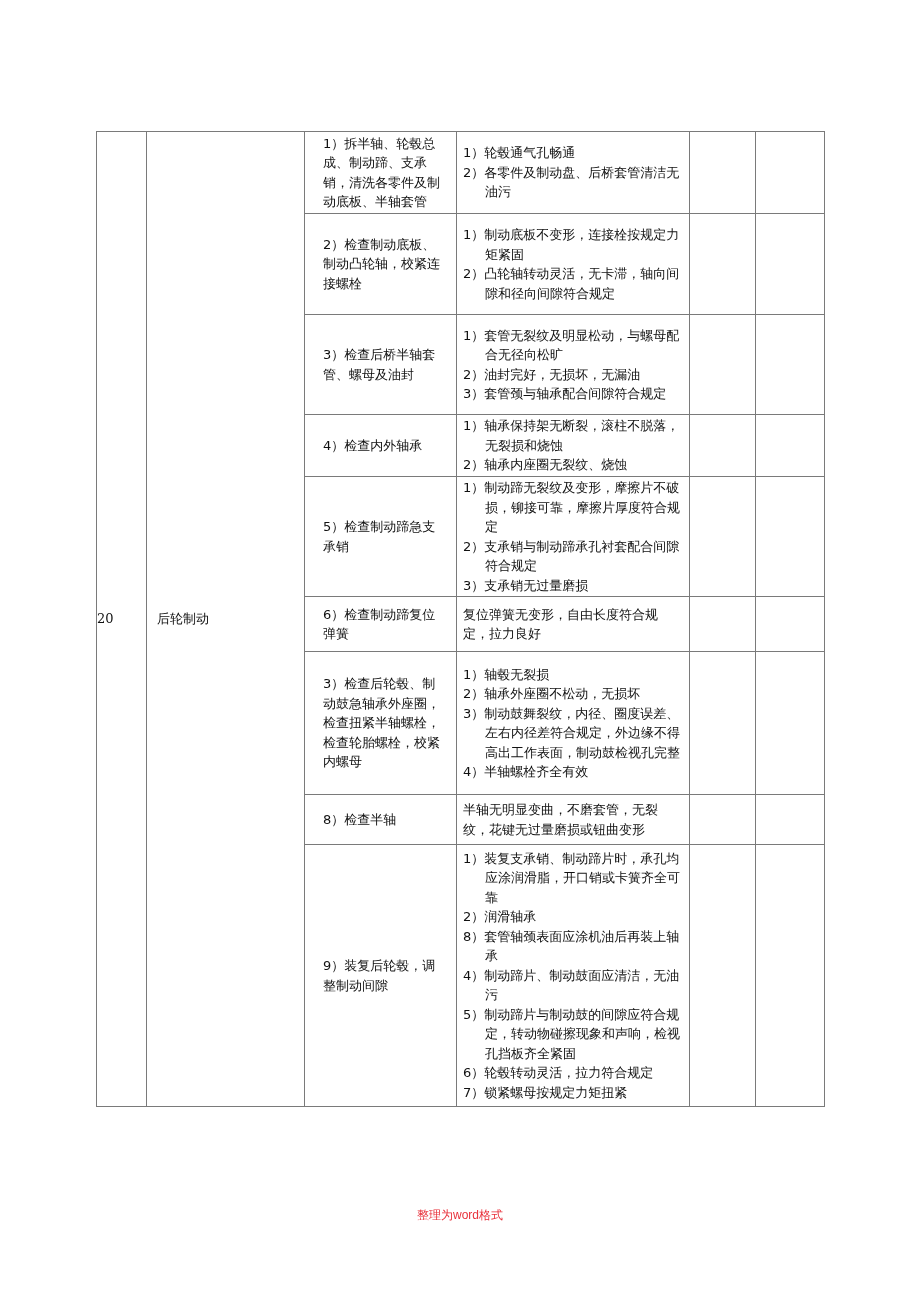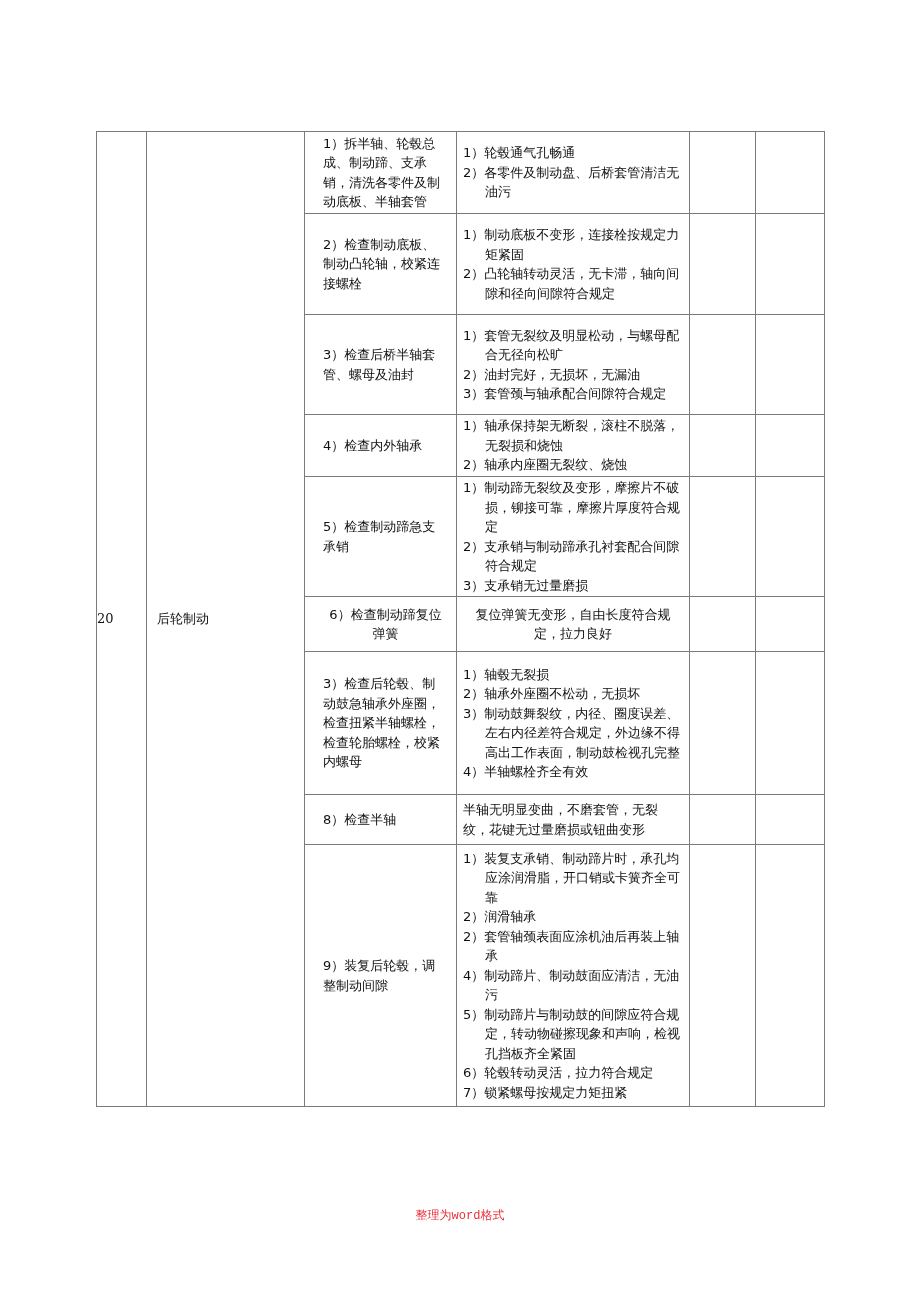--- a/index.html
+++ b/index.html
@@ -8,21 +8,21 @@
   .grid { position: absolute; left: 96px; top: 131px; }
   table { border-collapse: collapse; table-layout: fixed; }
   td { border: 1px solid #7a7a7a; padding: 0; vertical-align: middle; font-size: 13px; line-height: 19.5px; }
   td.num { text-align: left; font-family: "DejaVu Serif", "Liberation Serif", serif; }
   td.name { padding-left: 10px; }
   td.step { padding: 0 8px 0 18px; }
   td.req { padding: 0 6px 0 6px; }
   .req-line { display: block; }
   .req-line.hang { padding-left: 1.7em; text-indent: -1.7em; }
   .footer { position: absolute; left: 0; width: 920px; top: 1207px; text-align: center;
-            color: #e8303a; font-size: 12px; font-family: Liberation Mono, monospace; }
+            color: #e8303a; font-size: 12px; font-family: Liberation Sans, sans-serif; }
 </style>
 </head>
 <body>
 
 <div class="grid">
   <table>
     <colgroup>
       <col style="width:50px">
         <col style="width:158px">
         <col style="width:152px">
@@ -73,21 +73,21 @@
         <tr style="height: 120px;">
           <td class="step">5）检查制动蹄急支承销</td>
           <td class="req">
             <span class="req-line hang">1）制动蹄无裂纹及变形，摩擦片不破损，铆接可靠，摩擦片厚度符合规定</span>
             <span class="req-line hang">2）支承销与制动蹄承孔衬套配合间隙符合规定</span>
             <span class="req-line hang">3）支承销无过量磨损</span>
           </td>
           <td></td>
           <td></td>
         </tr>
-        <tr style="height: 55px; text-align: center;">
+        <tr style="height: 55px;">
           <td class="step">6）检查制动蹄复位弹簧</td>
           <td class="req">
             <span class="req-line">复位弹簧无变形，自由长度符合规定，拉力良好</span>
           </td>
           <td></td>
           <td></td>
         </tr>
         <tr style="height: 143px;">
           <td class="step">3）检查后轮毂、制动鼓急轴承外座圈，检查扭紧半轴螺栓，检查轮胎螺栓，校紧内螺母</td>
           <td class="req">
@@ -105,21 +105,21 @@
             <span class="req-line">半轴无明显变曲，不磨套管，无裂纹，花键无过量磨损或钮曲变形</span>
           </td>
           <td></td>
           <td></td>
         </tr>
         <tr style="height: 262px;">
           <td class="step">9）装复后轮毂，调整制动间隙</td>
           <td class="req">
             <span class="req-line hang">1）装复支承销、制动蹄片时，承孔均应涂润滑脂，开口销或卡簧齐全可靠</span>
             <span class="req-line hang">2）润滑轴承</span>
-            <span class="req-line hang">2）套管轴颈表面应涂机油后再装上轴承</span>
+            <span class="req-line hang">8）套管轴颈表面应涂机油后再装上轴承</span>
             <span class="req-line hang">4）制动蹄片、制动鼓面应清洁，无油污</span>
             <span class="req-line hang">5）制动蹄片与制动鼓的间隙应符合规定，转动物碰擦现象和声响，检视孔挡板齐全紧固</span>
             <span class="req-line hang">6）轮毂转动灵活，拉力符合规定</span>
             <span class="req-line hang">7）锁紧螺母按规定力矩扭紧</span>
           </td>
           <td></td>
           <td></td>
         </tr>
       </tbody>
   </table>

